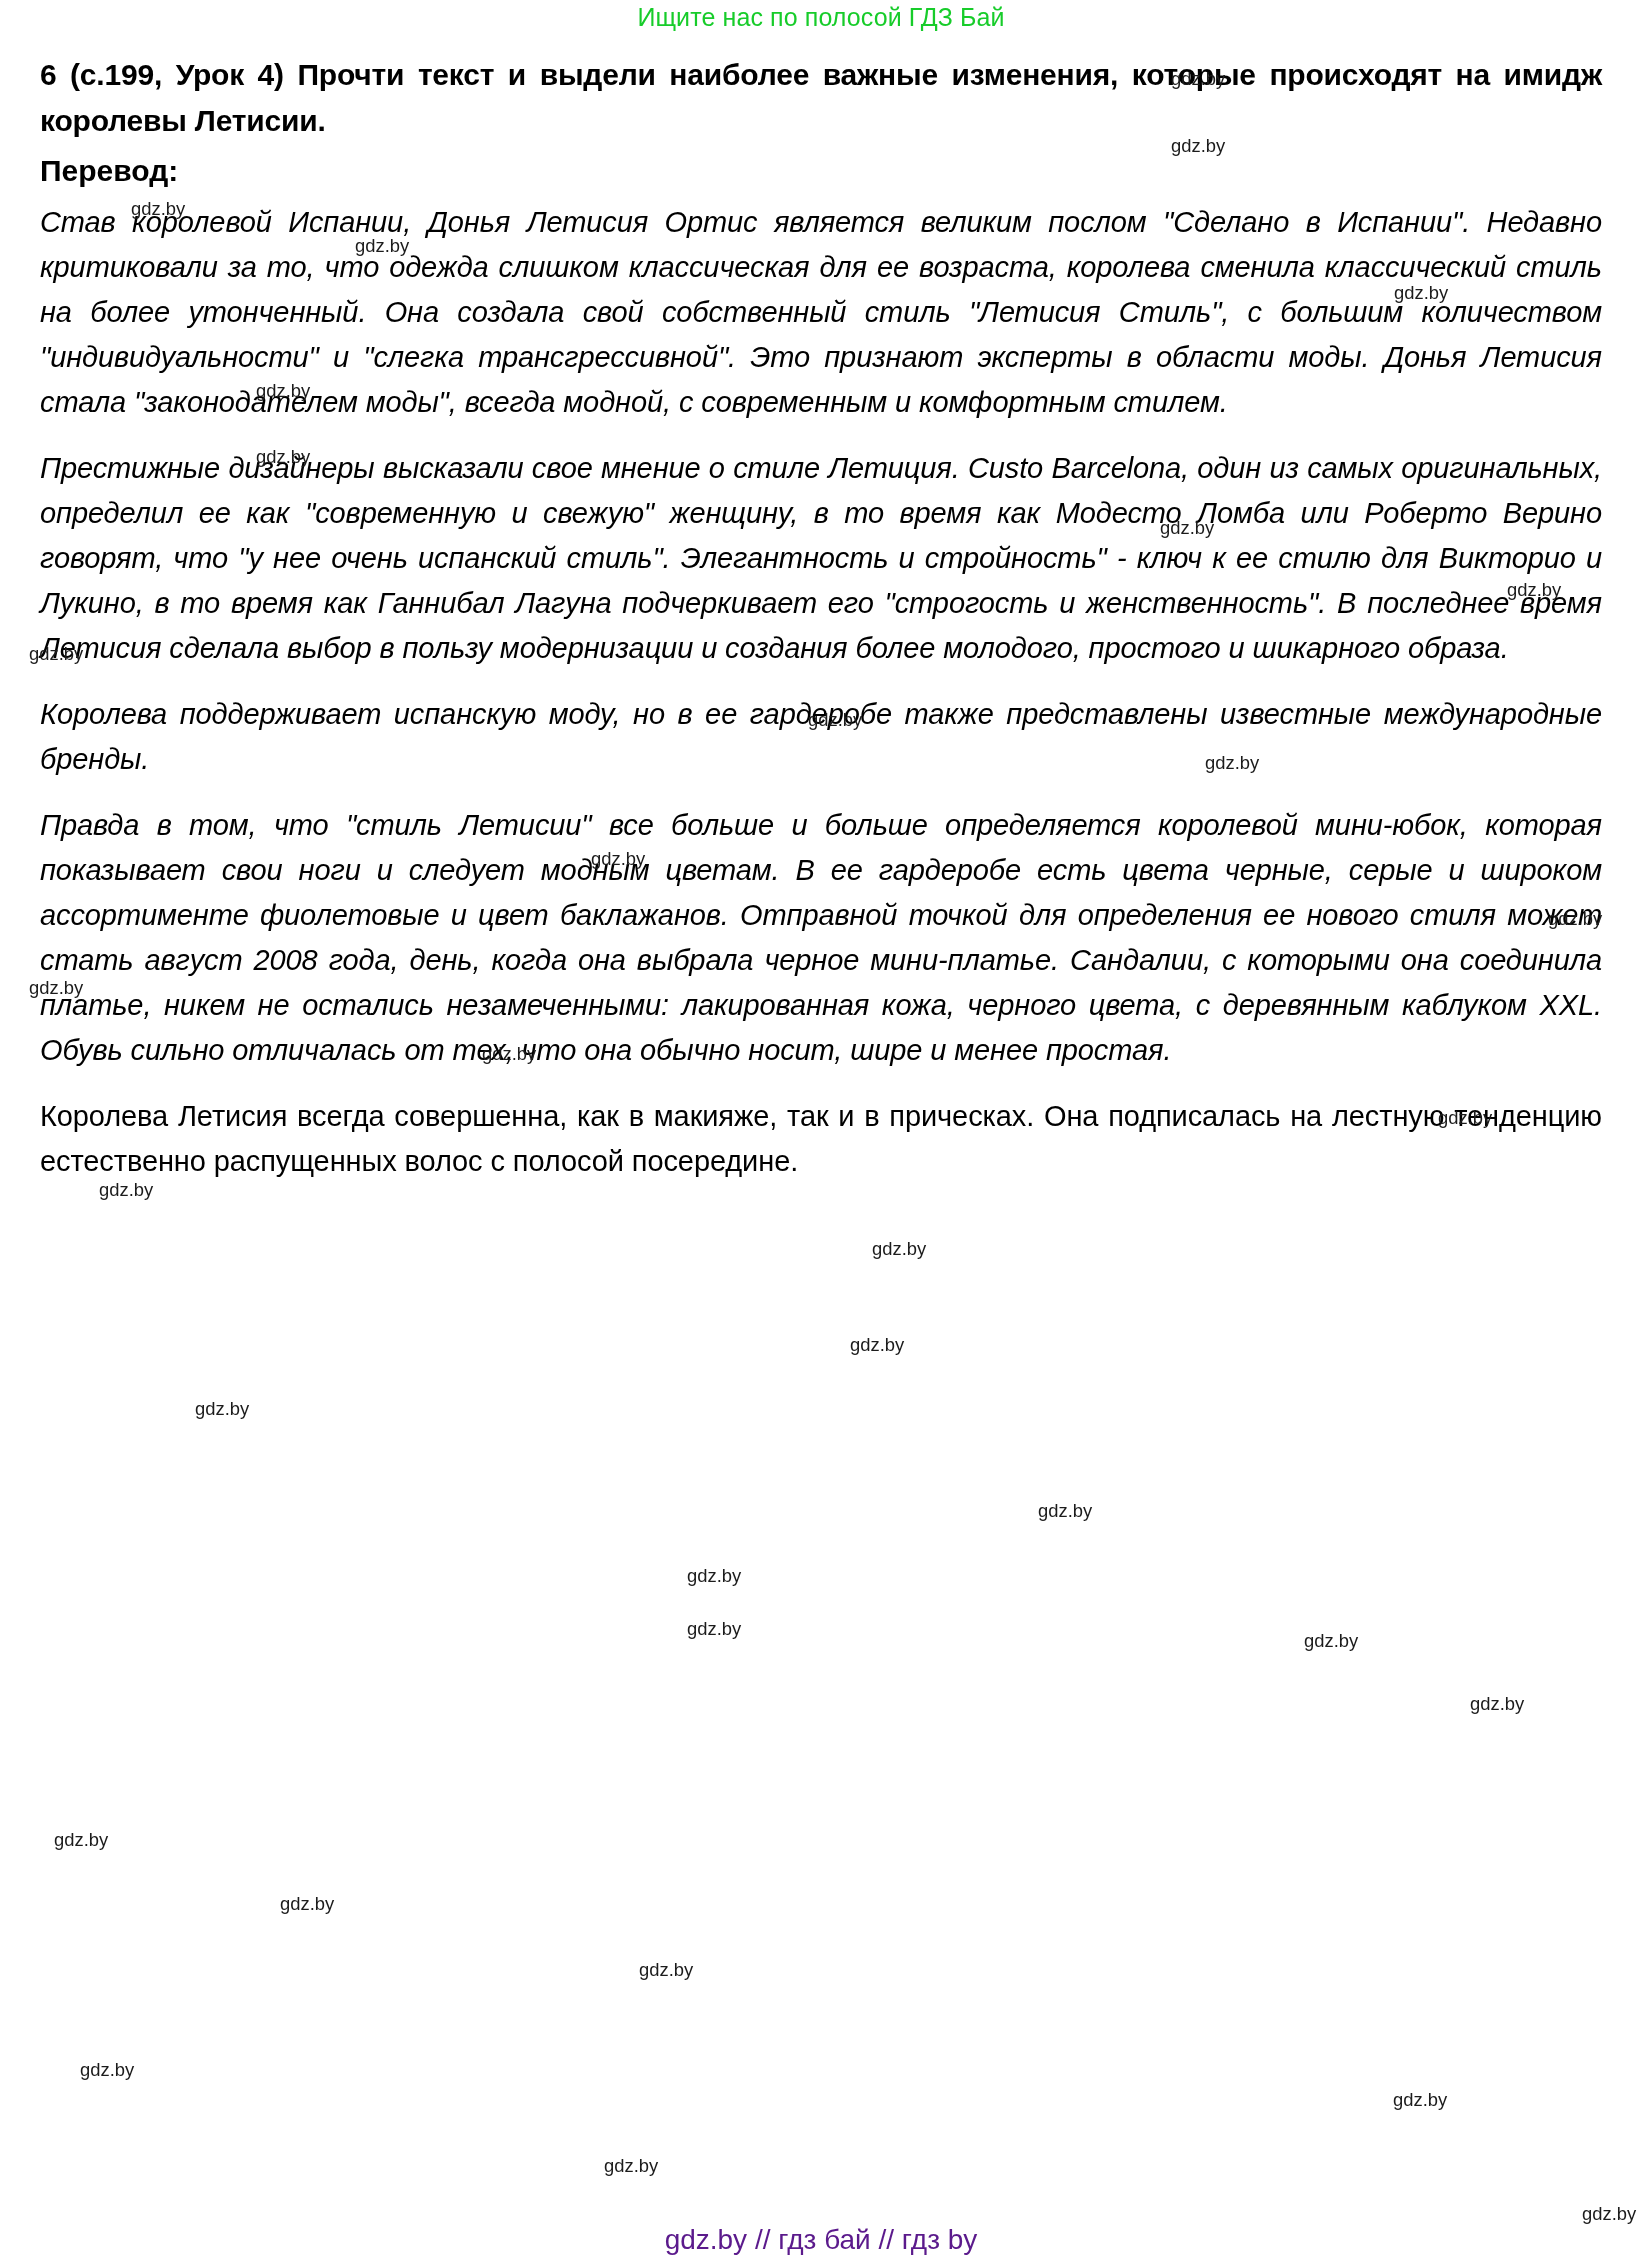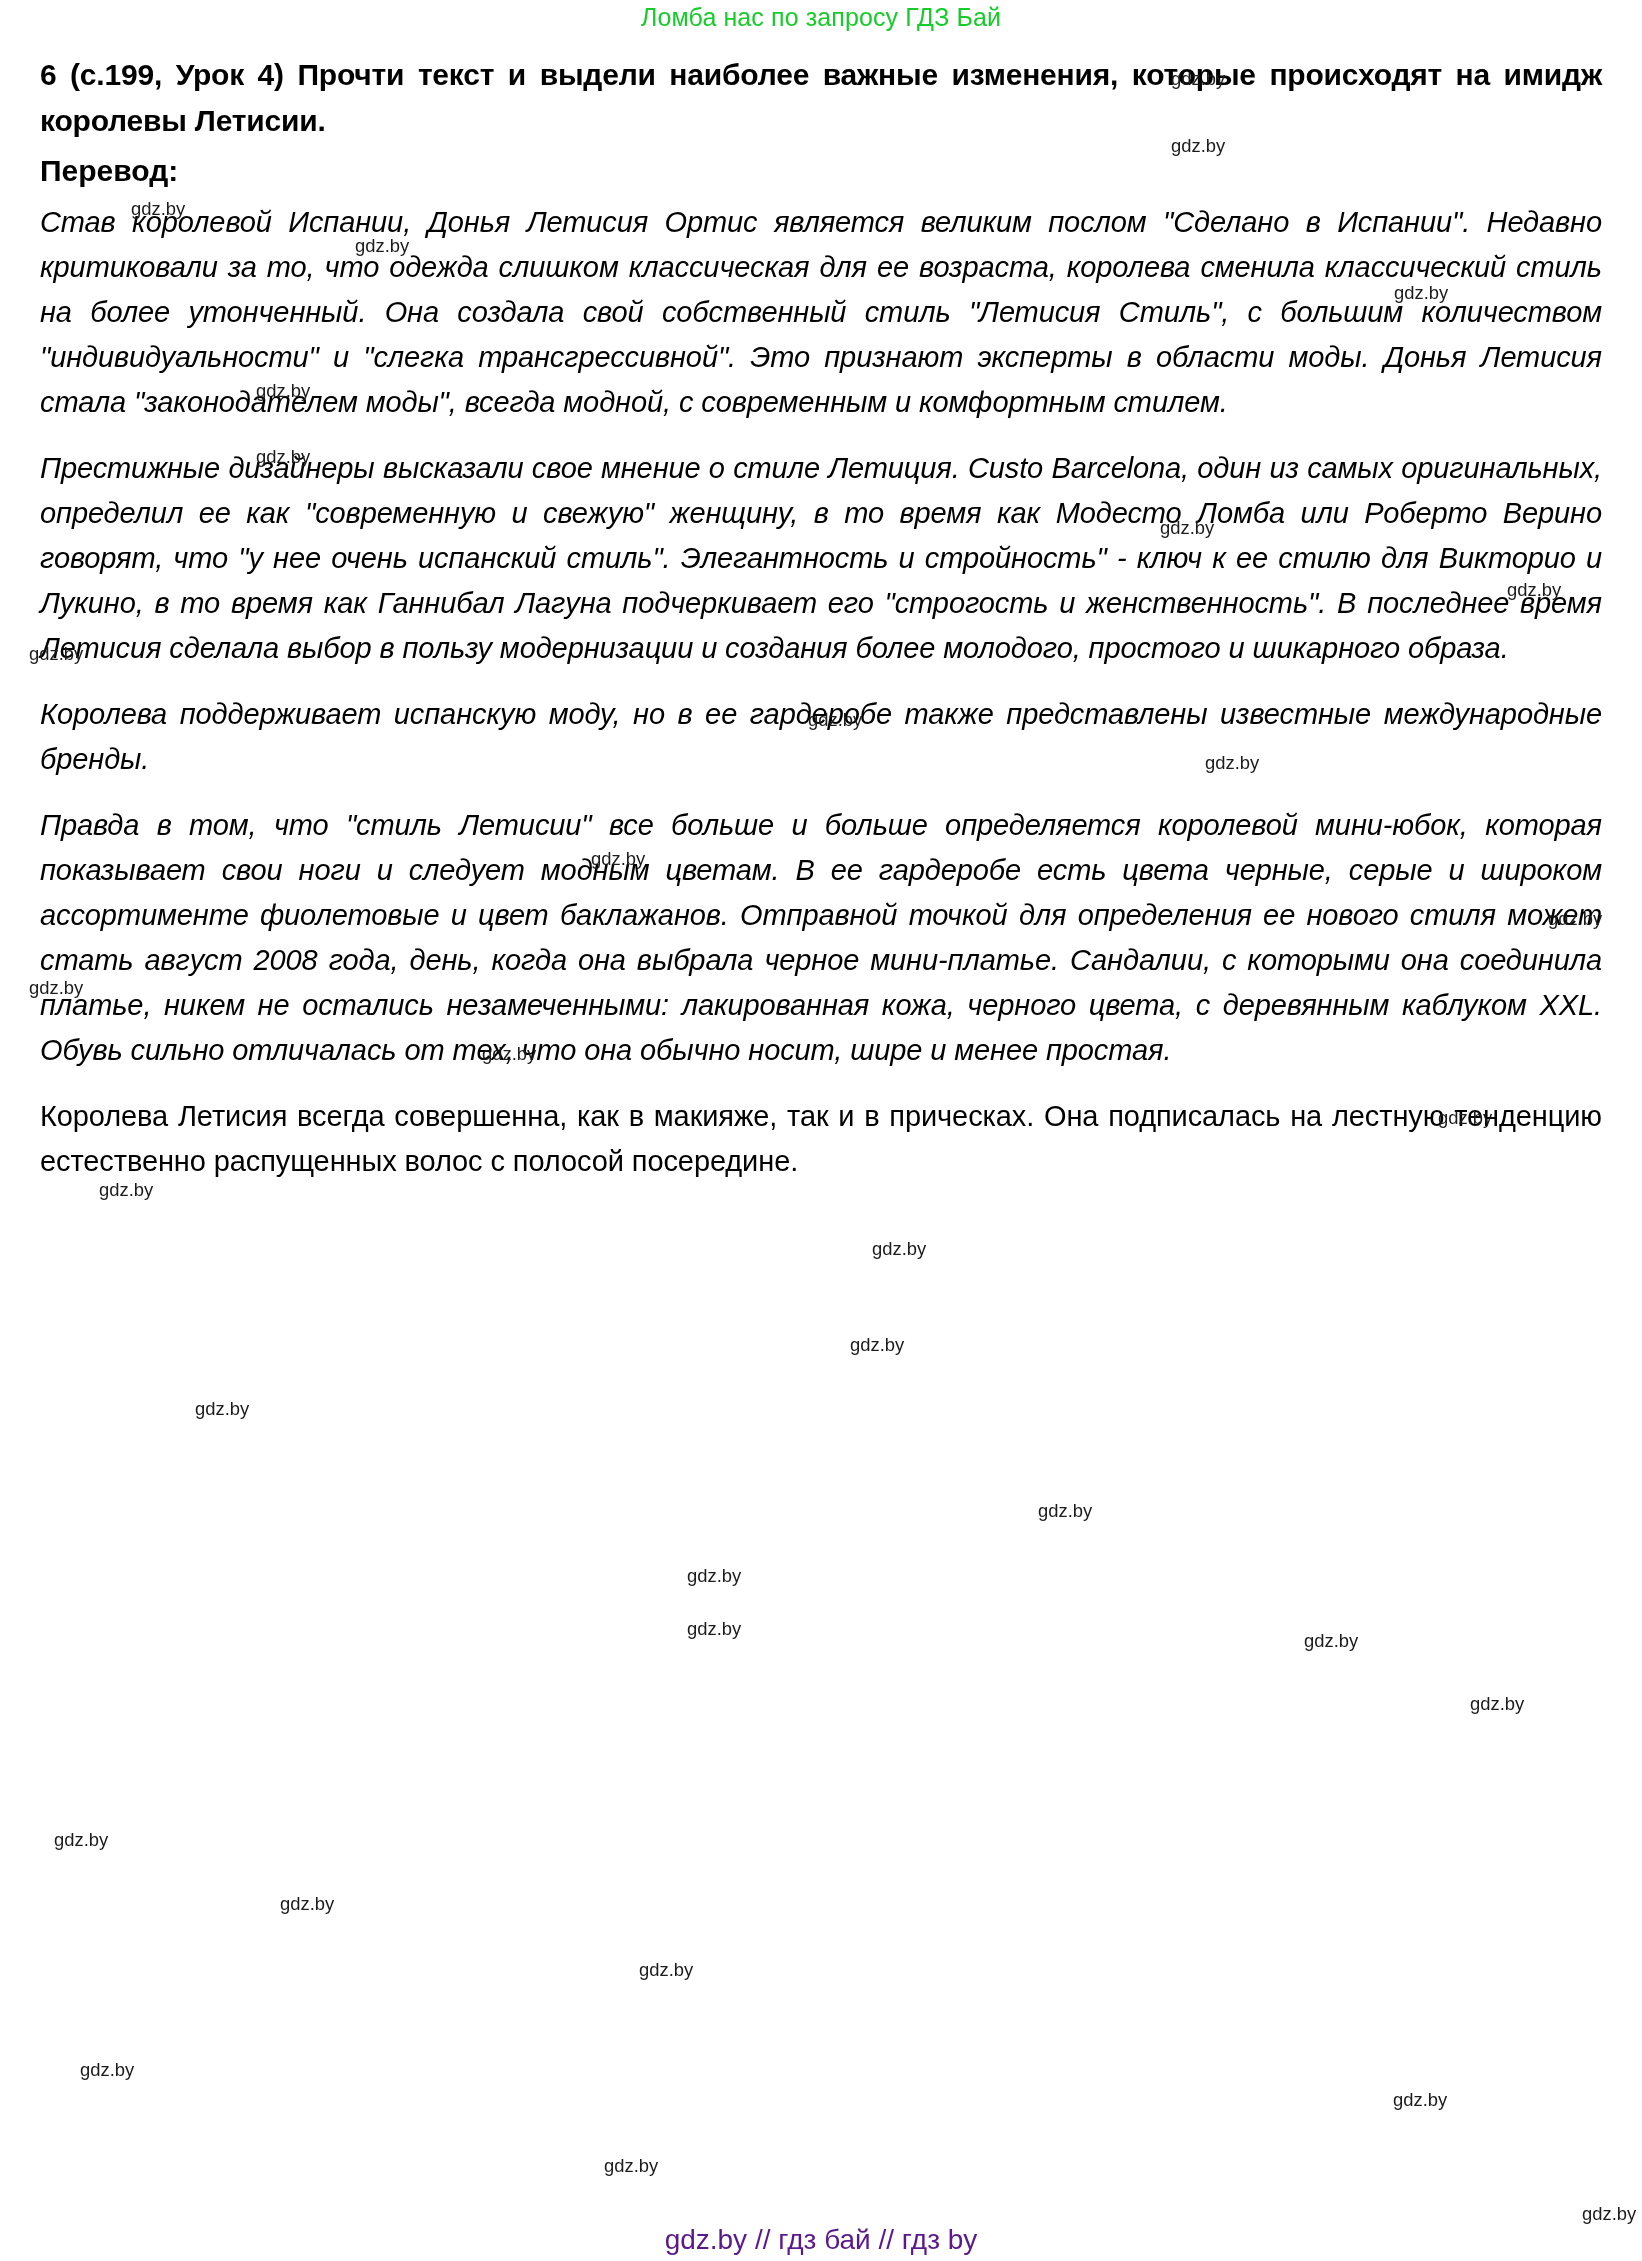--- a/index.html
+++ b/index.html
@@ -111,21 +111,21 @@
     font-size: 28px;
     line-height: 30px;
     font-weight: 400;
     white-space: nowrap;
   }
 </style>
 </head>
 <body>
 
 <div class="promo-bar">
-  <span class="promo-text" style="color: rgb(23, 204, 42);">Ломба нас по запросу ГДЗ Бай</span>
+  <span class="promo-text" style="color: rgb(23, 204, 42);">Ищите нас по полосой ГДЗ Бай</span>
 </div>
 
 <div class="page">
 
   <h1 class="task-heading">6 (с.199, Урок 4) Прочти текст и выдели наиболее важные изменения, которые происходят на имидж королевы Летисии.</h1>
 
   <div class="translation-label">Перевод:</div>
 
 
   <p class="para loose">Став королевой Испании, Донья Летисия Ортис является великим послом "Сделано в Испании". Недавно критиковали за то, что одежда слишком классическая для ее возраста, королева сменила классический стиль на более утонченный. Она создала свой собственный стиль "Летисия Стиль", с большим количеством "индивидуальности" и "слегка трансгрессивной". Это признают эксперты в области моды. Донья Летисия стала "законодателем моды", всегда модной, с современным и комфортным стилем.</p>

